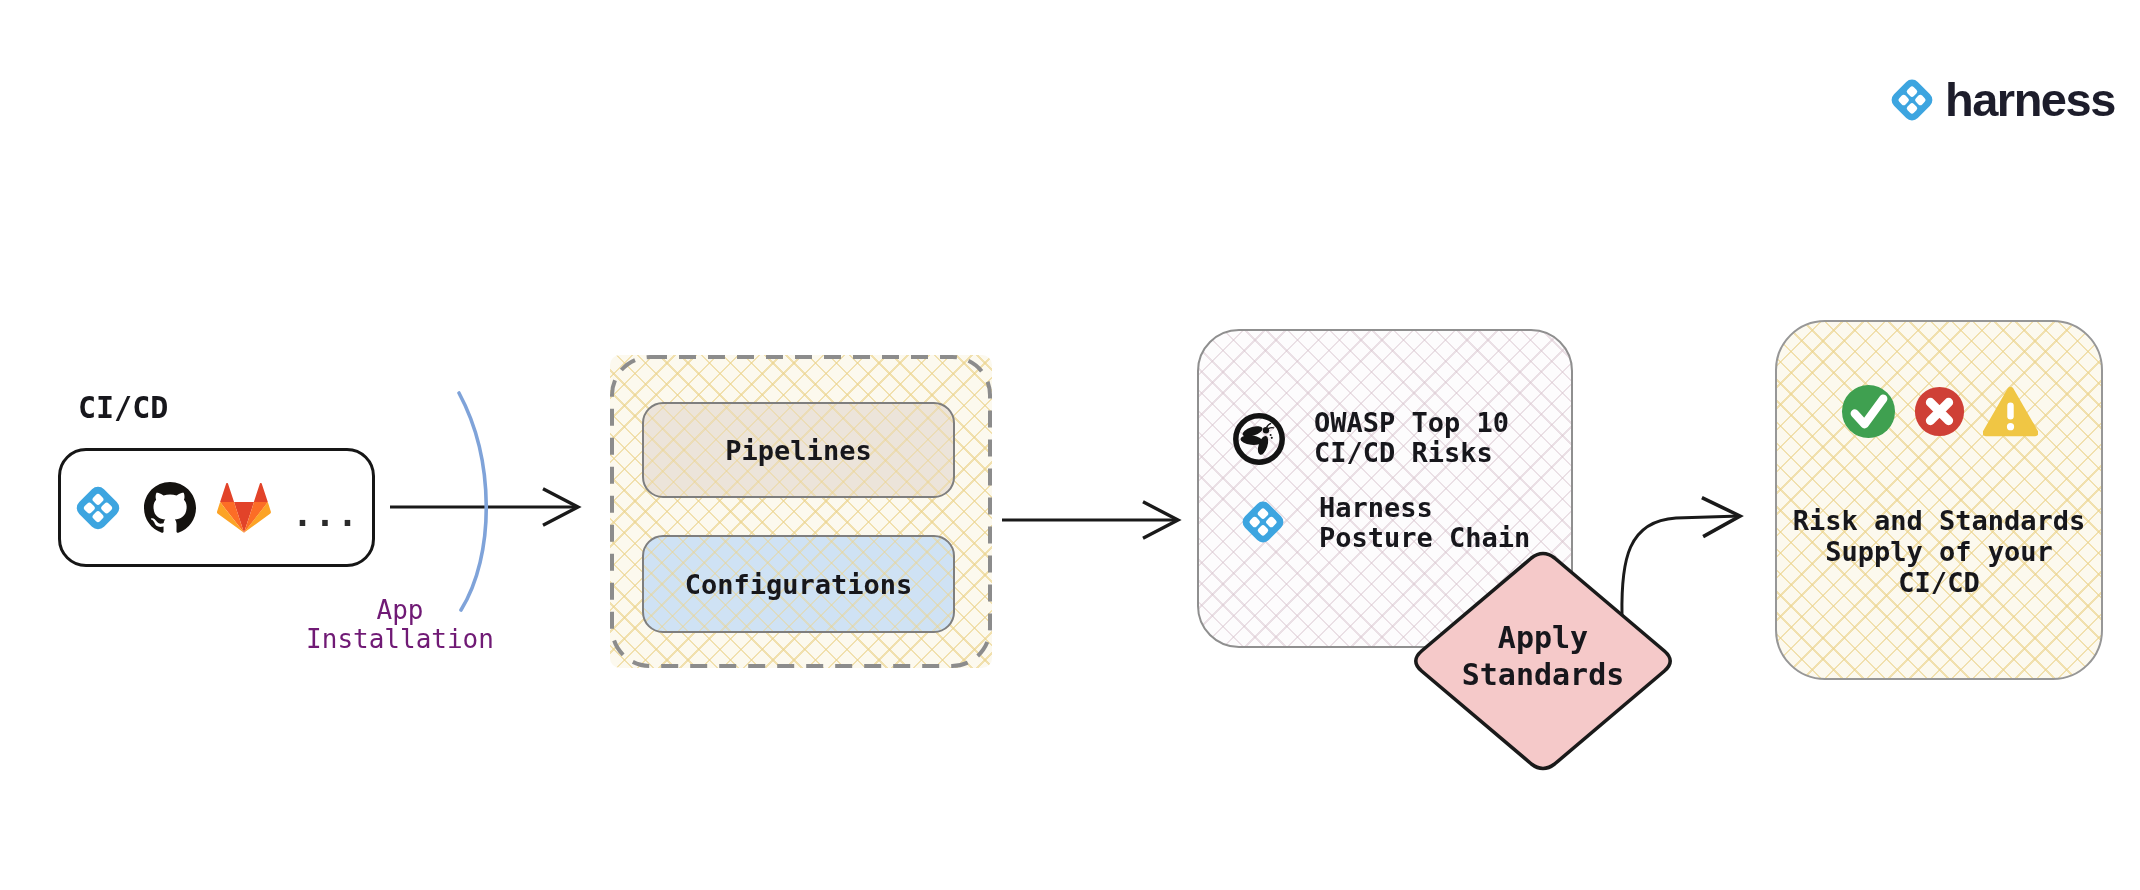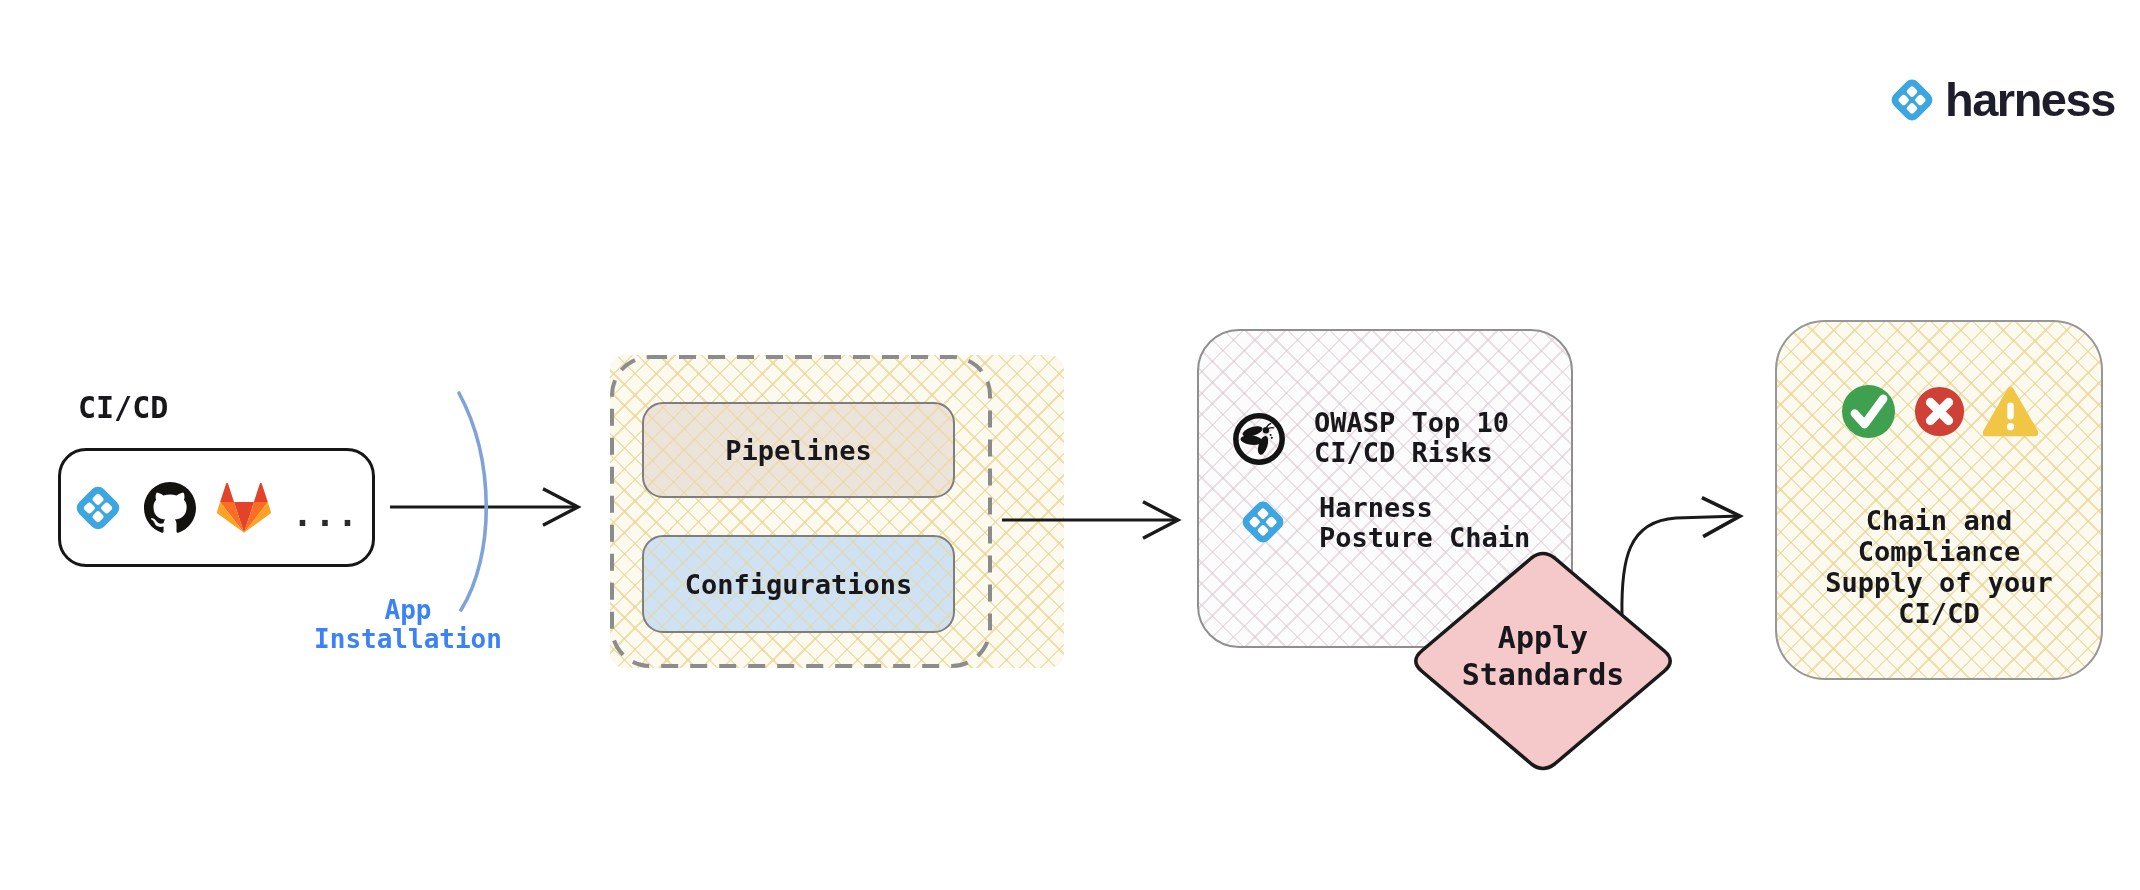--- a/index.html
+++ b/index.html
@@ -39,24 +39,24 @@
   .brand-name{font-family:"Liberation Sans",sans-serif;font-weight:700;font-size:47px;
               letter-spacing:-1.5px;color:#1d1d2b;}
 
   .cicd-label{left:78px;top:390px;font-size:30px;font-weight:600;}
 
   .cicd-box{left:58px;top:448px;width:317px;height:119px;background:#fff;
             border:3px solid #161616;border-radius:28px;
             display:flex;align-items:center;justify-content:center;gap:21px;}
   .ellipsis{font-size:34px;font-weight:700;color:#2b2b2b;letter-spacing:2px;margin-top:12px;}
 
-  .app-install{left:298px;top:596px;width:220px;text-align:center;
-               font-size:26px;line-height:29px;font-weight:700;color:#3b82f6;}
-
-  .dashed-group{left:610px;top:355px;width:454px;height:313px;border-radius:15px;}
+  .app-install{left:290px;top:596px;width:220px;text-align:center;
+               font-size:26px;line-height:29px;font-weight:400;color:#701a75;}
+
+  .dashed-group{left:610px;top:355px;width:382px;height:313px;border-radius:10px;}
   .inner-box{position:absolute;left:32px;width:313px;height:96px;border:2.5px solid #7e7e7e;
              border-radius:21px;display:flex;align-items:center;justify-content:center;
              font-size:27px;font-weight:600;
              background-image:
                repeating-linear-gradient(45deg, rgba(235,211,140,.45) 0, rgba(235,211,140,.45) 1.7px, transparent 1.7px, transparent 15px),
                repeating-linear-gradient(135deg, rgba(235,211,140,.45) 0, rgba(235,211,140,.45) 1.7px, transparent 1.7px, transparent 15px);}
   .pipelines{top:47px;background-color:var(--pipelines-tan);}
   .configurations{top:180px;height:98px;background-color:var(--configurations-blue);}
 
   .standards-box{left:1197px;top:329px;width:376px;height:319px;
@@ -173,21 +173,21 @@
         <circle cx="28" cy="28" r="27" style="fill:var(--cross-red)"></circle>
         <path d="M18 18 38 38M38 18 18 38" stroke="#fff" stroke-width="10" stroke-linecap="round"></path>
       </svg>
       <svg width="55" height="51" viewBox="0 0 58 53">
         <path d="M29 4 55 49H3Z" style="fill:var(--warning-yellow);stroke:var(--warning-yellow)" stroke-width="7" stroke-linejoin="round"></path>
         <rect x="25.6" y="17" width="6.8" height="18" rx="3.4" fill="#fff"></rect>
         <circle cx="29" cy="42.5" r="3.8" fill="#fff"></circle>
       </svg>
     </div>
     <div class="result-text">
-      <div>Chain and Compliance</div>
+      <div>Risk and Standards</div>
       <div>Supply of your</div>
       <div>CI/CD</div>
     </div>
   </div>
 
   <svg class="abs overlay" width="2140" height="890" viewBox="0 0 2140 890">
     <defs>
       <marker id="arrowOpen" markerWidth="16" markerHeight="16" refX="13.5" refY="7.5" orient="auto" markerUnits="strokeWidth">
         <path d="M1 1 13.5 7.5 1 14" fill="none" stroke="#1a1a1a" stroke-width="1.2"></path>
       </marker>

